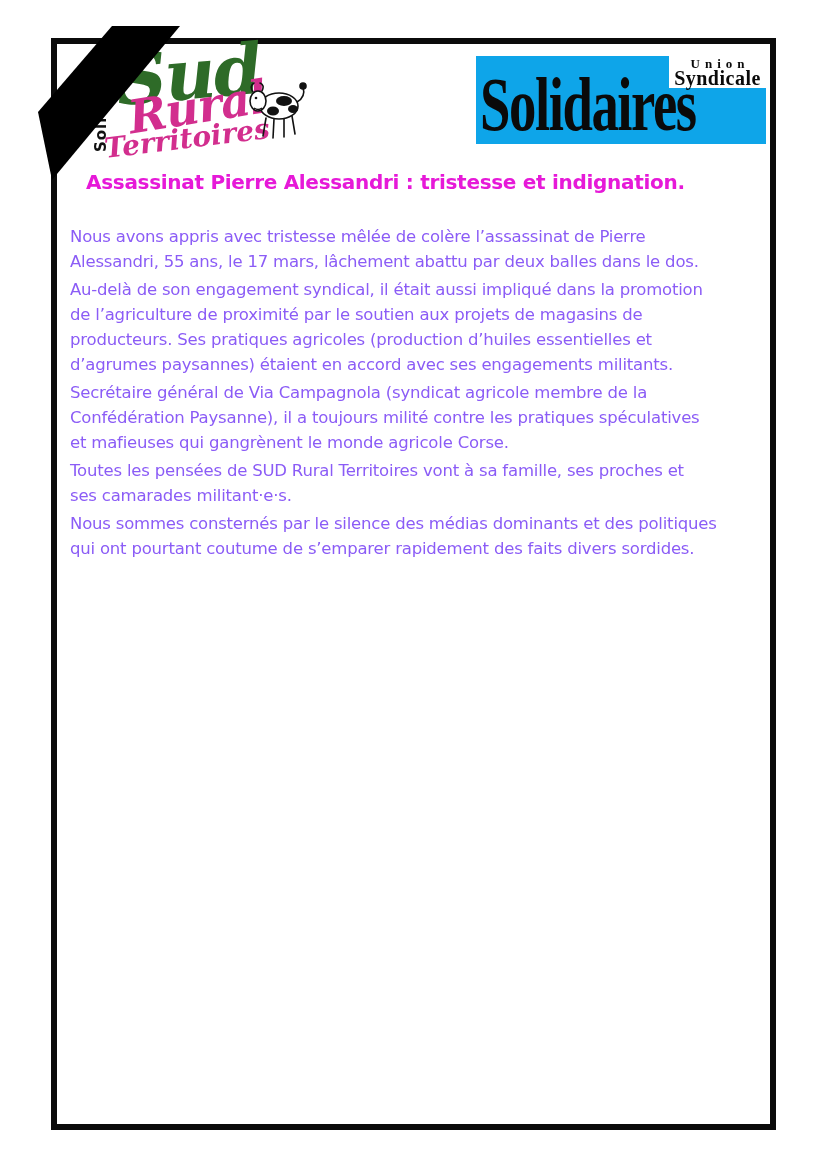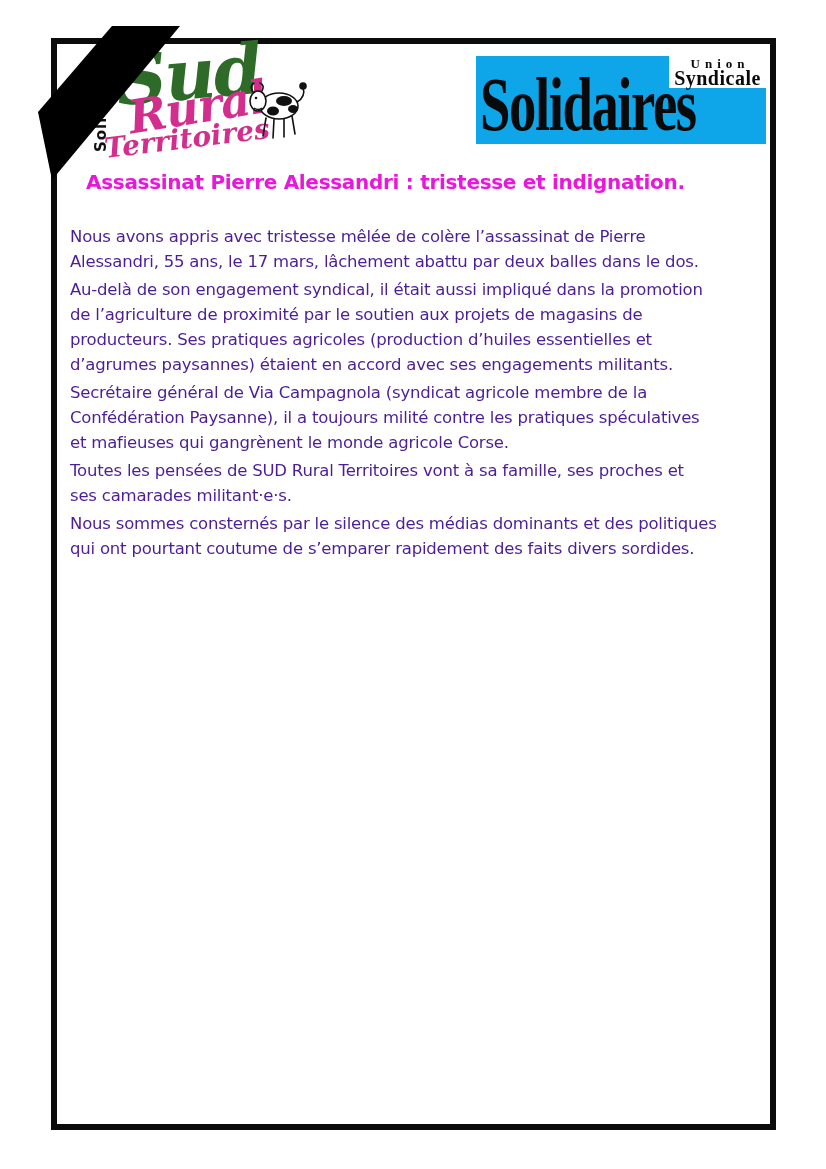--- a/index.html
+++ b/index.html
@@ -98,21 +98,21 @@
     position: absolute; left: 70px; top: 170px;
     font-weight: bold; font-size: 20px;
     letter-spacing: -0.3px;
     color: #e619d8;
     white-space: nowrap;
     margin-left: 16px;
   }
   .body-text {
     position: absolute; left: 70px; top: 224px;
     width: 700px;
-    color: #4c1d95;
+    color: #8b5cf6;
     font-size: 16.5px; line-height: 25px;
     letter-spacing: -0.2px;
   }
   .body-text p { margin: 0 0 3px 0; white-space: pre-line; }
 </style>
 </head>
 <body>
 
 <div class="page">
 

